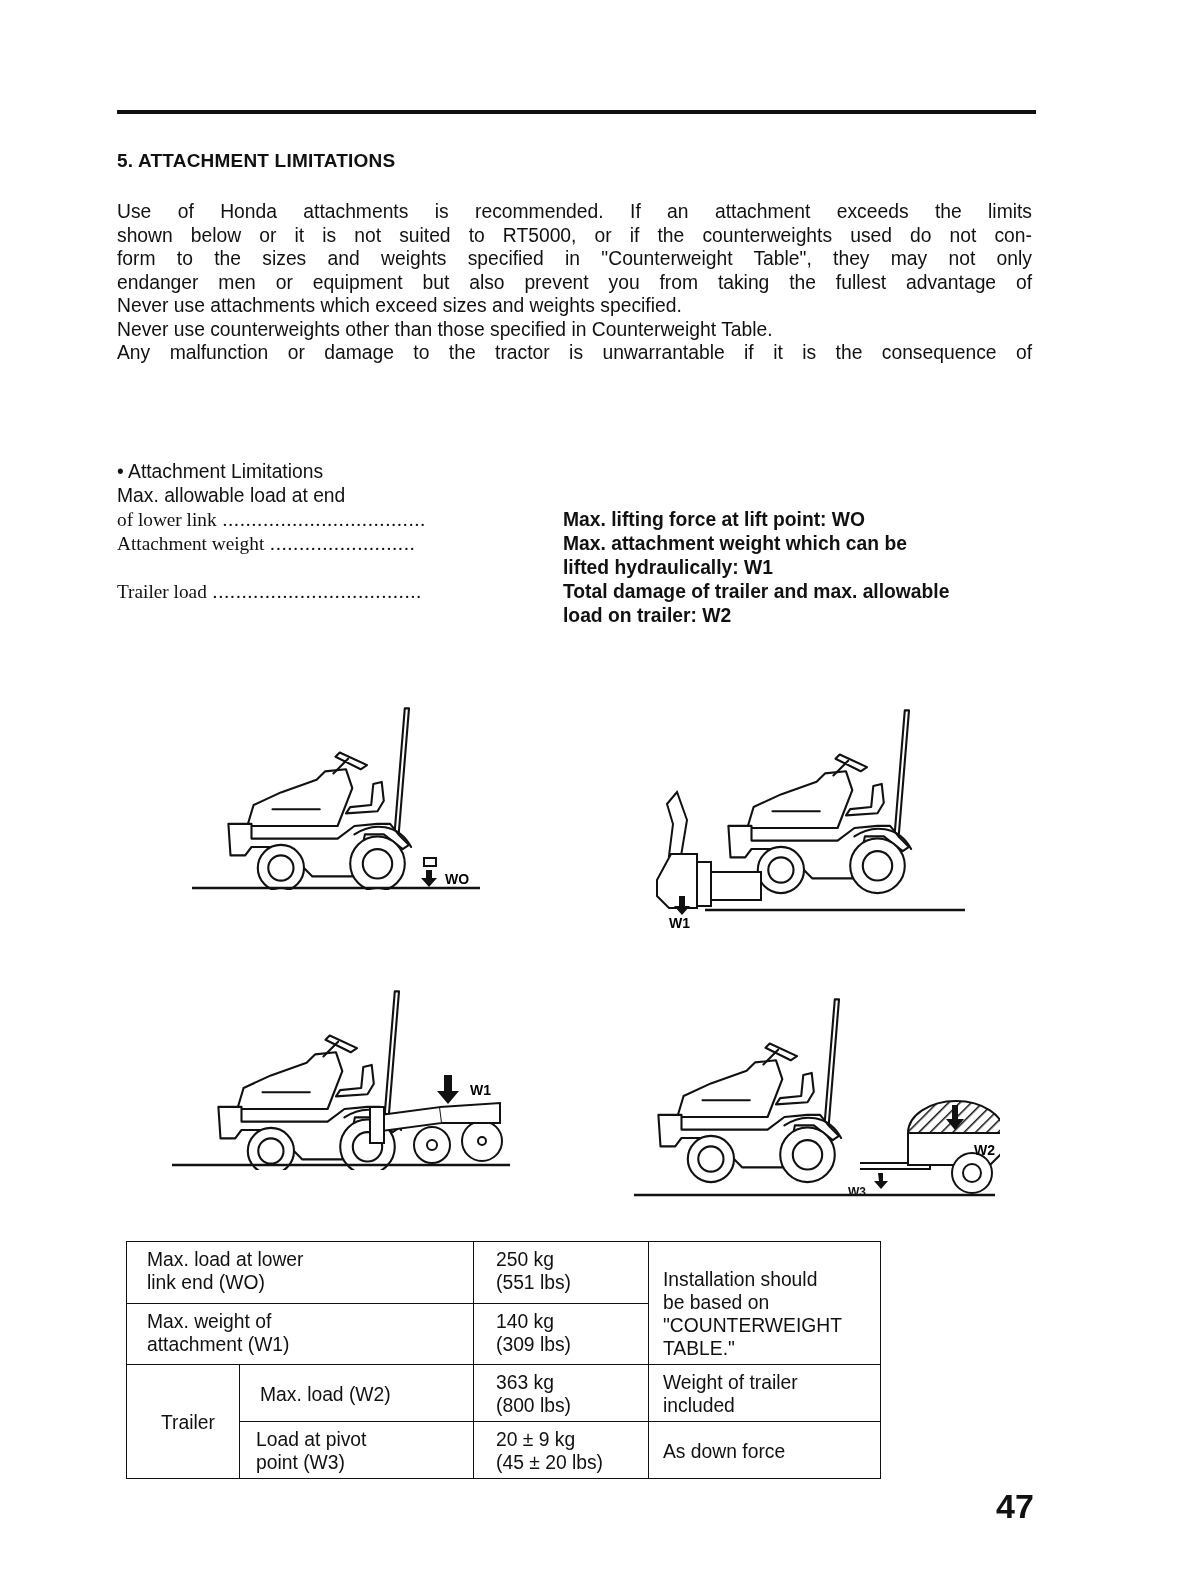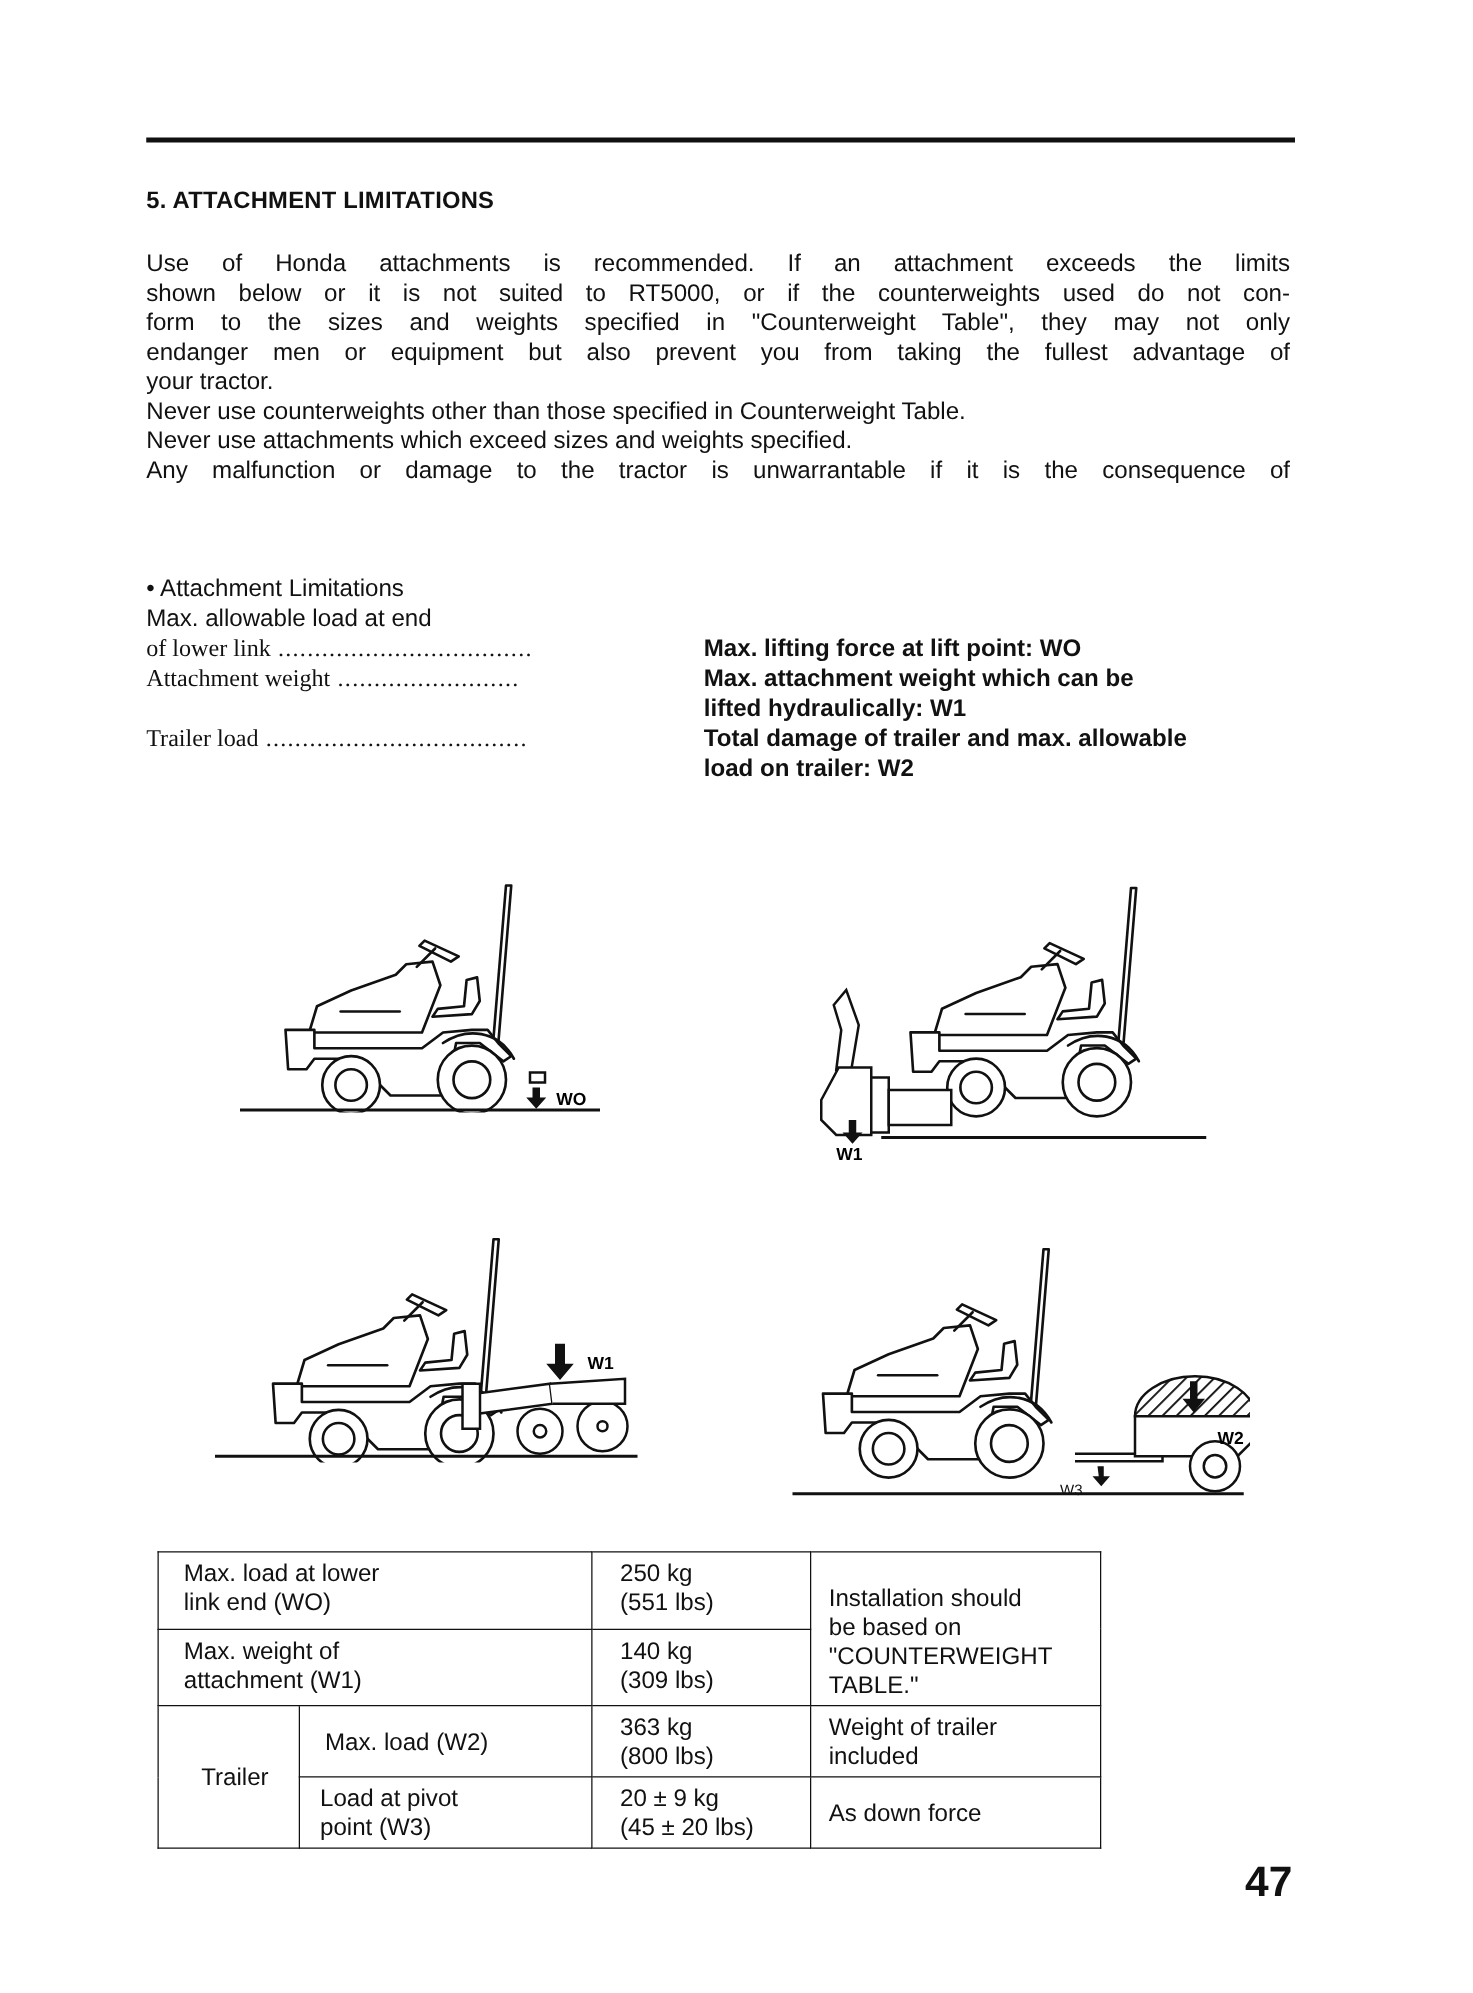--- a/index.html
+++ b/index.html
@@ -40,23 +40,22 @@
 
 <div class="rule"></div>
 
 <div class="heading">5. ATTACHMENT LIMITATIONS</div>
 
 <div class="intro">
   <p class="justify">Use of Honda attachments is recommended. If an attachment exceeds the limits</p>
   <p class="justify">shown below or it is not suited to RT5000, or if the counterweights used do not con-</p>
   <p class="justify">form to the sizes and weights specified in "Counterweight Table", they may not only</p>
   <p class="justify">endanger men or equipment but also prevent you from taking the fullest advantage of</p>
-  <p>your tractor.</p>
+  <p>Never use attachments which exceed sizes and weights specified.</p>
   <p>Never use counterweights other than those specified in Counterweight Table.</p>
-  <p>Never use attachments which exceed sizes and weights specified.</p>
   <p class="justify">Any malfunction or damage to the tractor is unwarrantable if it is the consequence of</p>
 </div>
 
 <div class="limits">
   <div>•  Attachment Limitations</div>
   <div>Max. allowable load at end</div>
   <div class="row">
     <div class="left"><span>of lower link</span><span class="dots"> ...................................</span></div>
     <div class="right">
         <div>Max. lifting force at lift point: WO</div>
@@ -162,21 +161,21 @@
     <path d="M318,148 A48,32 0 0 1 414,148 Z" fill="url(#hatch)" stroke="#111" stroke-width="2"></path>
 
     <path d="M318,148 L412,148 L412,168 L400,180 L318,180 Z" fill="#fff" stroke="#111" stroke-width="2"></path>
     <circle cx="382" cy="188" r="20" fill="#fff" stroke="#111" stroke-width="2"></circle>
     <circle cx="382" cy="188" r="9" fill="none" stroke="#111" stroke-width="2"></circle>
     <line x1="44" y1="210" x2="405" y2="210" stroke="#111" stroke-width="2.5"></line>
     <path d="M362,120 h6 v14 h6 l-9,11 l-9,-11 h6 z" fill="#111"></path>
     <text x="384" y="170" class="label-bold" font-size="14">W2</text>
     <path d="M288,188 h5 v8 h5 l-7,8 l-7,-8 h5 z" fill="#111"></path>
   </svg>
-  <div style="position:absolute; left:258px; top:200px; font-weight:normal; font-size:12px;">W3</div>
+  <div style="position:absolute; left:258px; top:200px; font-weight:bold; font-size:12px;">W3</div>
 </div>
 
 <table class="spec">
   <colgroup>
     <col style="width:113px">
       <col style="width:234px">
       <col style="width:175px">
       <col>
   </colgroup>
   <tbody>

